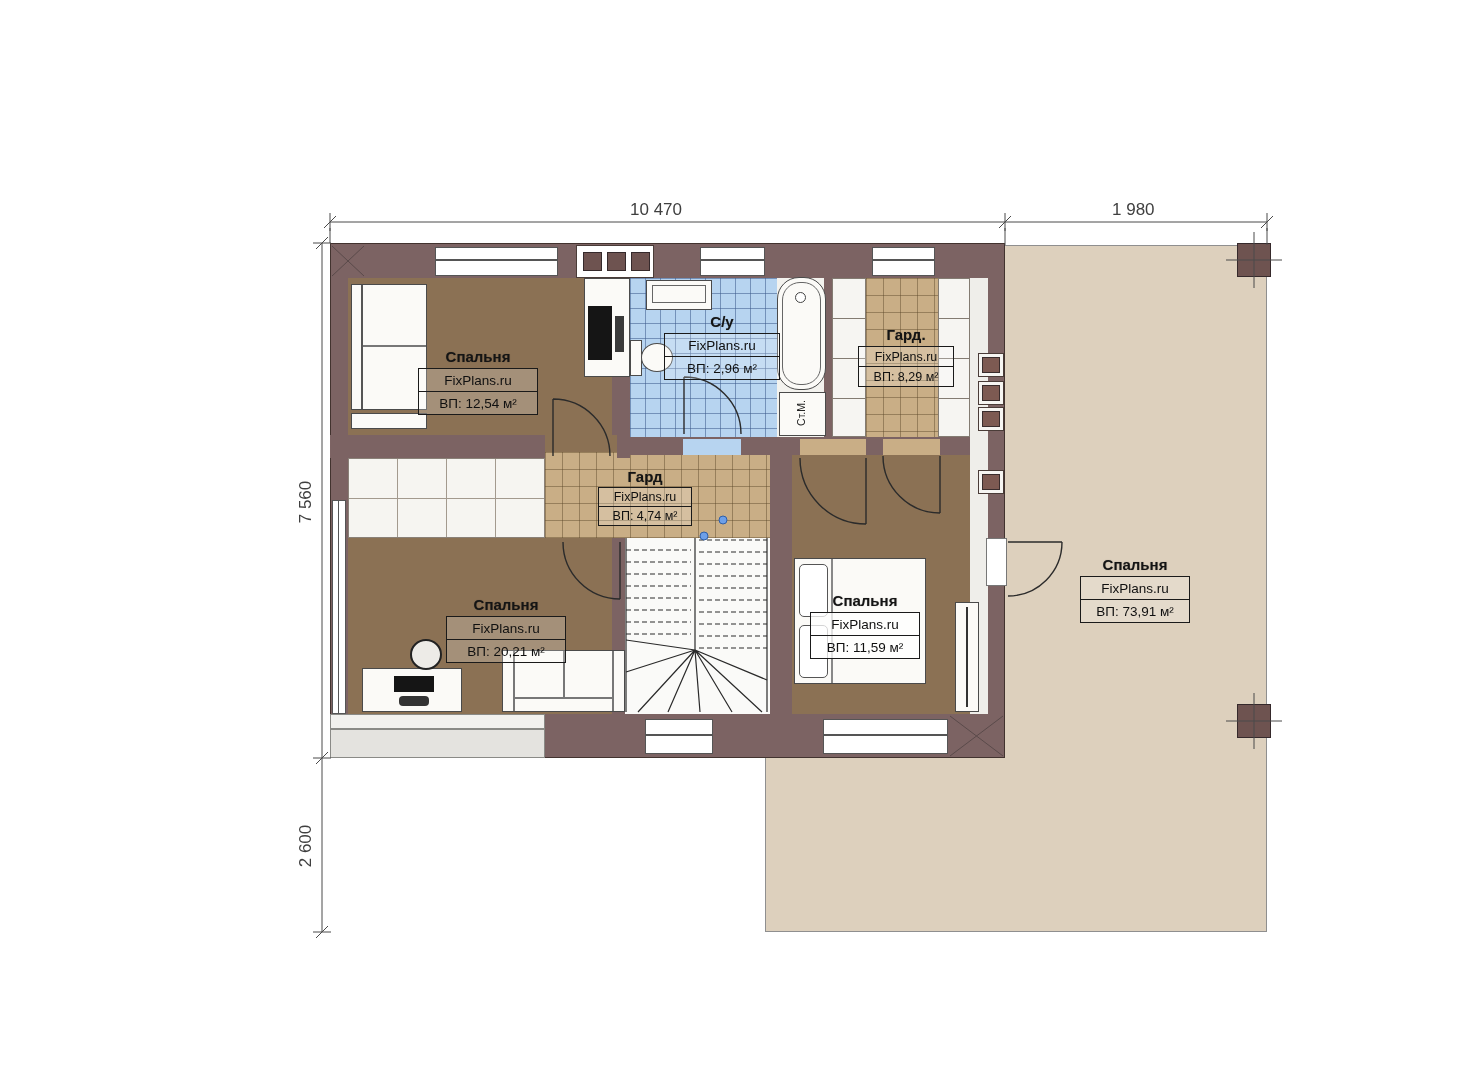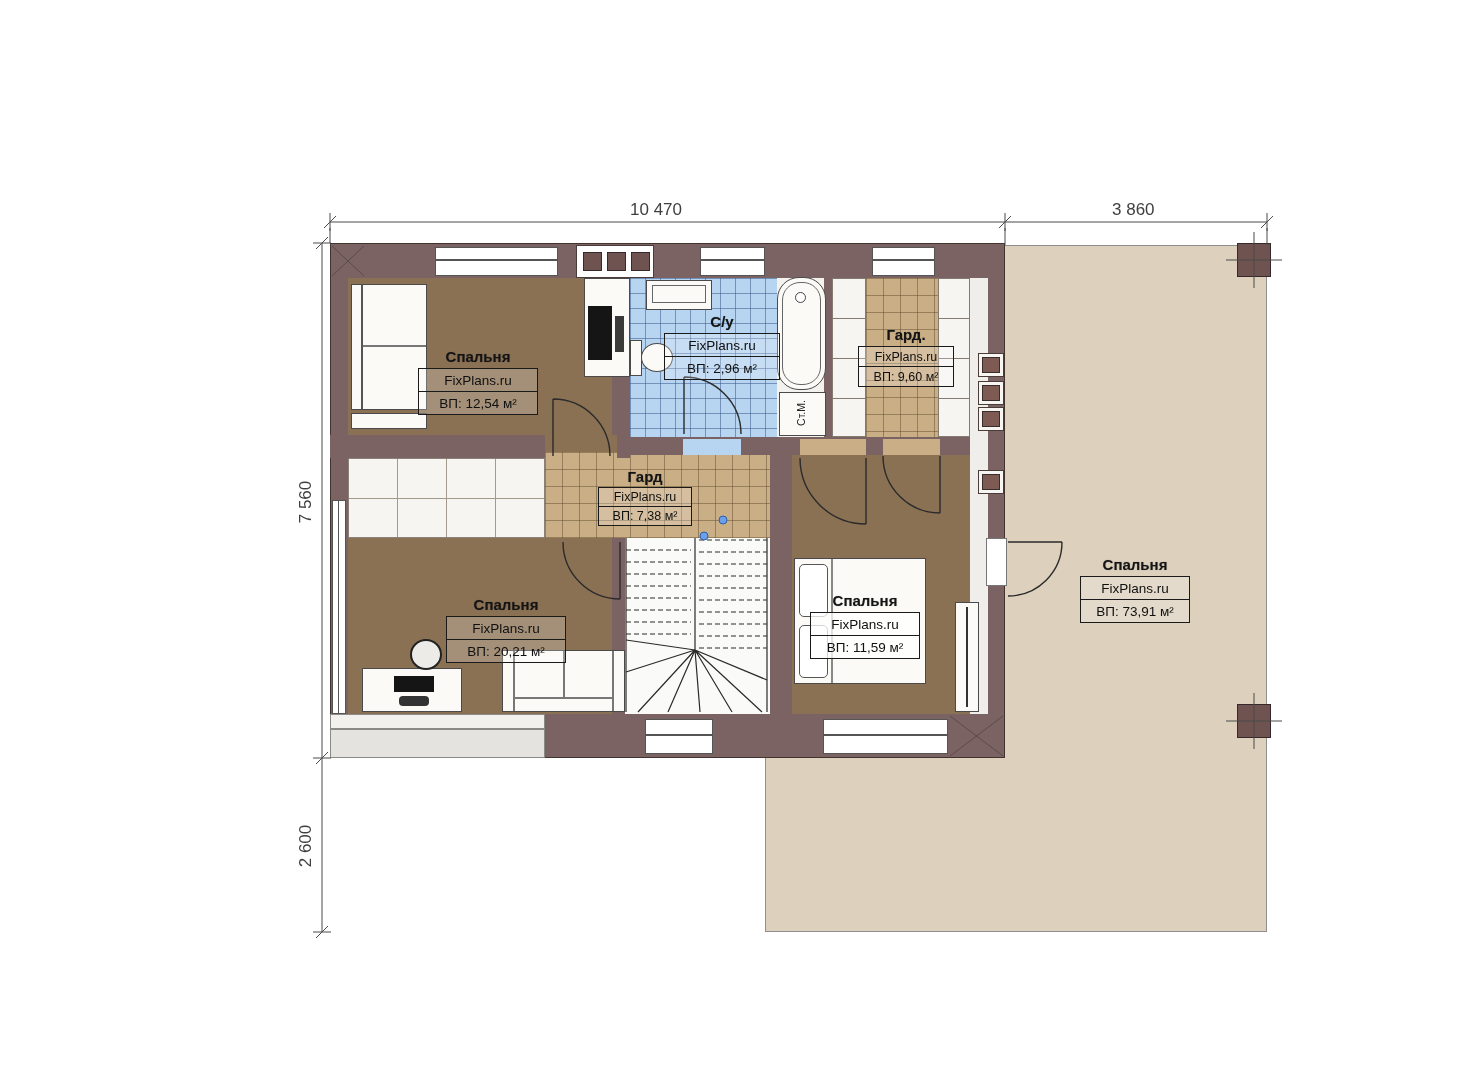--- a/index.html
+++ b/index.html
@@ -205,21 +205,21 @@
       <path d="M330,213 V231 M1005,213 V231 M1267,213 V231"></path>
       <path d="M324,228 L336,216 M999,228 L1011,216 M1261,228 L1273,216"></path>
       <path d="M330,228 V243 M1005,228 V245 M1267,228 V245"></path>
       <path d="M322,243 V932"></path>
       <path d="M313,243 H331 M313,758 H331 M313,932 H331"></path>
       <path d="M316,249 L328,237 M316,764 L328,752 M316,938 L328,926"></path>
     </g>
   </svg>
 
   <div class="abs dim-text" style="left:630px;top:200px;">10 470</div>
-  <div class="abs dim-text" style="left:1112px;top:200px;">3 860</div>
+  <div class="abs dim-text" style="left:1112px;top:200px;">1 980</div>
   <div class="abs dim-text vtext" style="left:278px;top:492px;width:56px;text-align:center;">7 560</div>
   <div class="abs dim-text vtext" style="left:278px;top:836px;width:56px;text-align:center;">2 600</div>
 
   <div class="abs" style="left:418px;top:348px;width:120px;">
     <div class="room-name">Спальня</div>
     <div class="label-box" style="margin-top:3px;">
       <div class="label-row">FixPlans.ru</div>
       <div class="label-row">ВП: 12,54 м²</div>
     </div>
   </div>
@@ -229,29 +229,29 @@
     <div class="label-box" style="margin-top:3px;">
       <div class="label-row">FixPlans.ru</div>
       <div class="label-row">ВП: 2,96 м²</div>
     </div>
   </div>
 
   <div class="abs" style="left:858px;top:326px;width:96px;">
     <div class="room-name">Гард.</div>
     <div class="label-box" style="margin-top:3px;">
       <div class="label-row" style="font-size:12.5px;padding:3px 4px 2px;">FixPlans.ru</div>
-      <div class="label-row" style="font-size:12.5px;padding:3px 4px 2px;">ВП: 9,60 м²</div>
+      <div class="label-row" style="font-size:12.5px;padding:3px 4px 2px;">ВП: 8,29 м²</div>
     </div>
   </div>
 
   <div class="abs" style="left:598px;top:468px;width:94px;">
     <div class="room-name">Гард</div>
     <div class="label-box" style="margin-top:2px;">
       <div class="label-row" style="font-size:12.5px;padding:2px 4px 2px;">FixPlans.ru</div>
-      <div class="label-row" style="font-size:12.5px;padding:2px 4px 2px;">ВП: 7,38 м²</div>
+      <div class="label-row" style="font-size:12.5px;padding:2px 4px 2px;">ВП: 4,74 м²</div>
     </div>
   </div>
 
   <div class="abs" style="left:446px;top:596px;width:120px;">
     <div class="room-name">Спальня</div>
     <div class="label-box" style="margin-top:3px;">
       <div class="label-row">FixPlans.ru</div>
       <div class="label-row">ВП: 20,21 м²</div>
     </div>
   </div>

